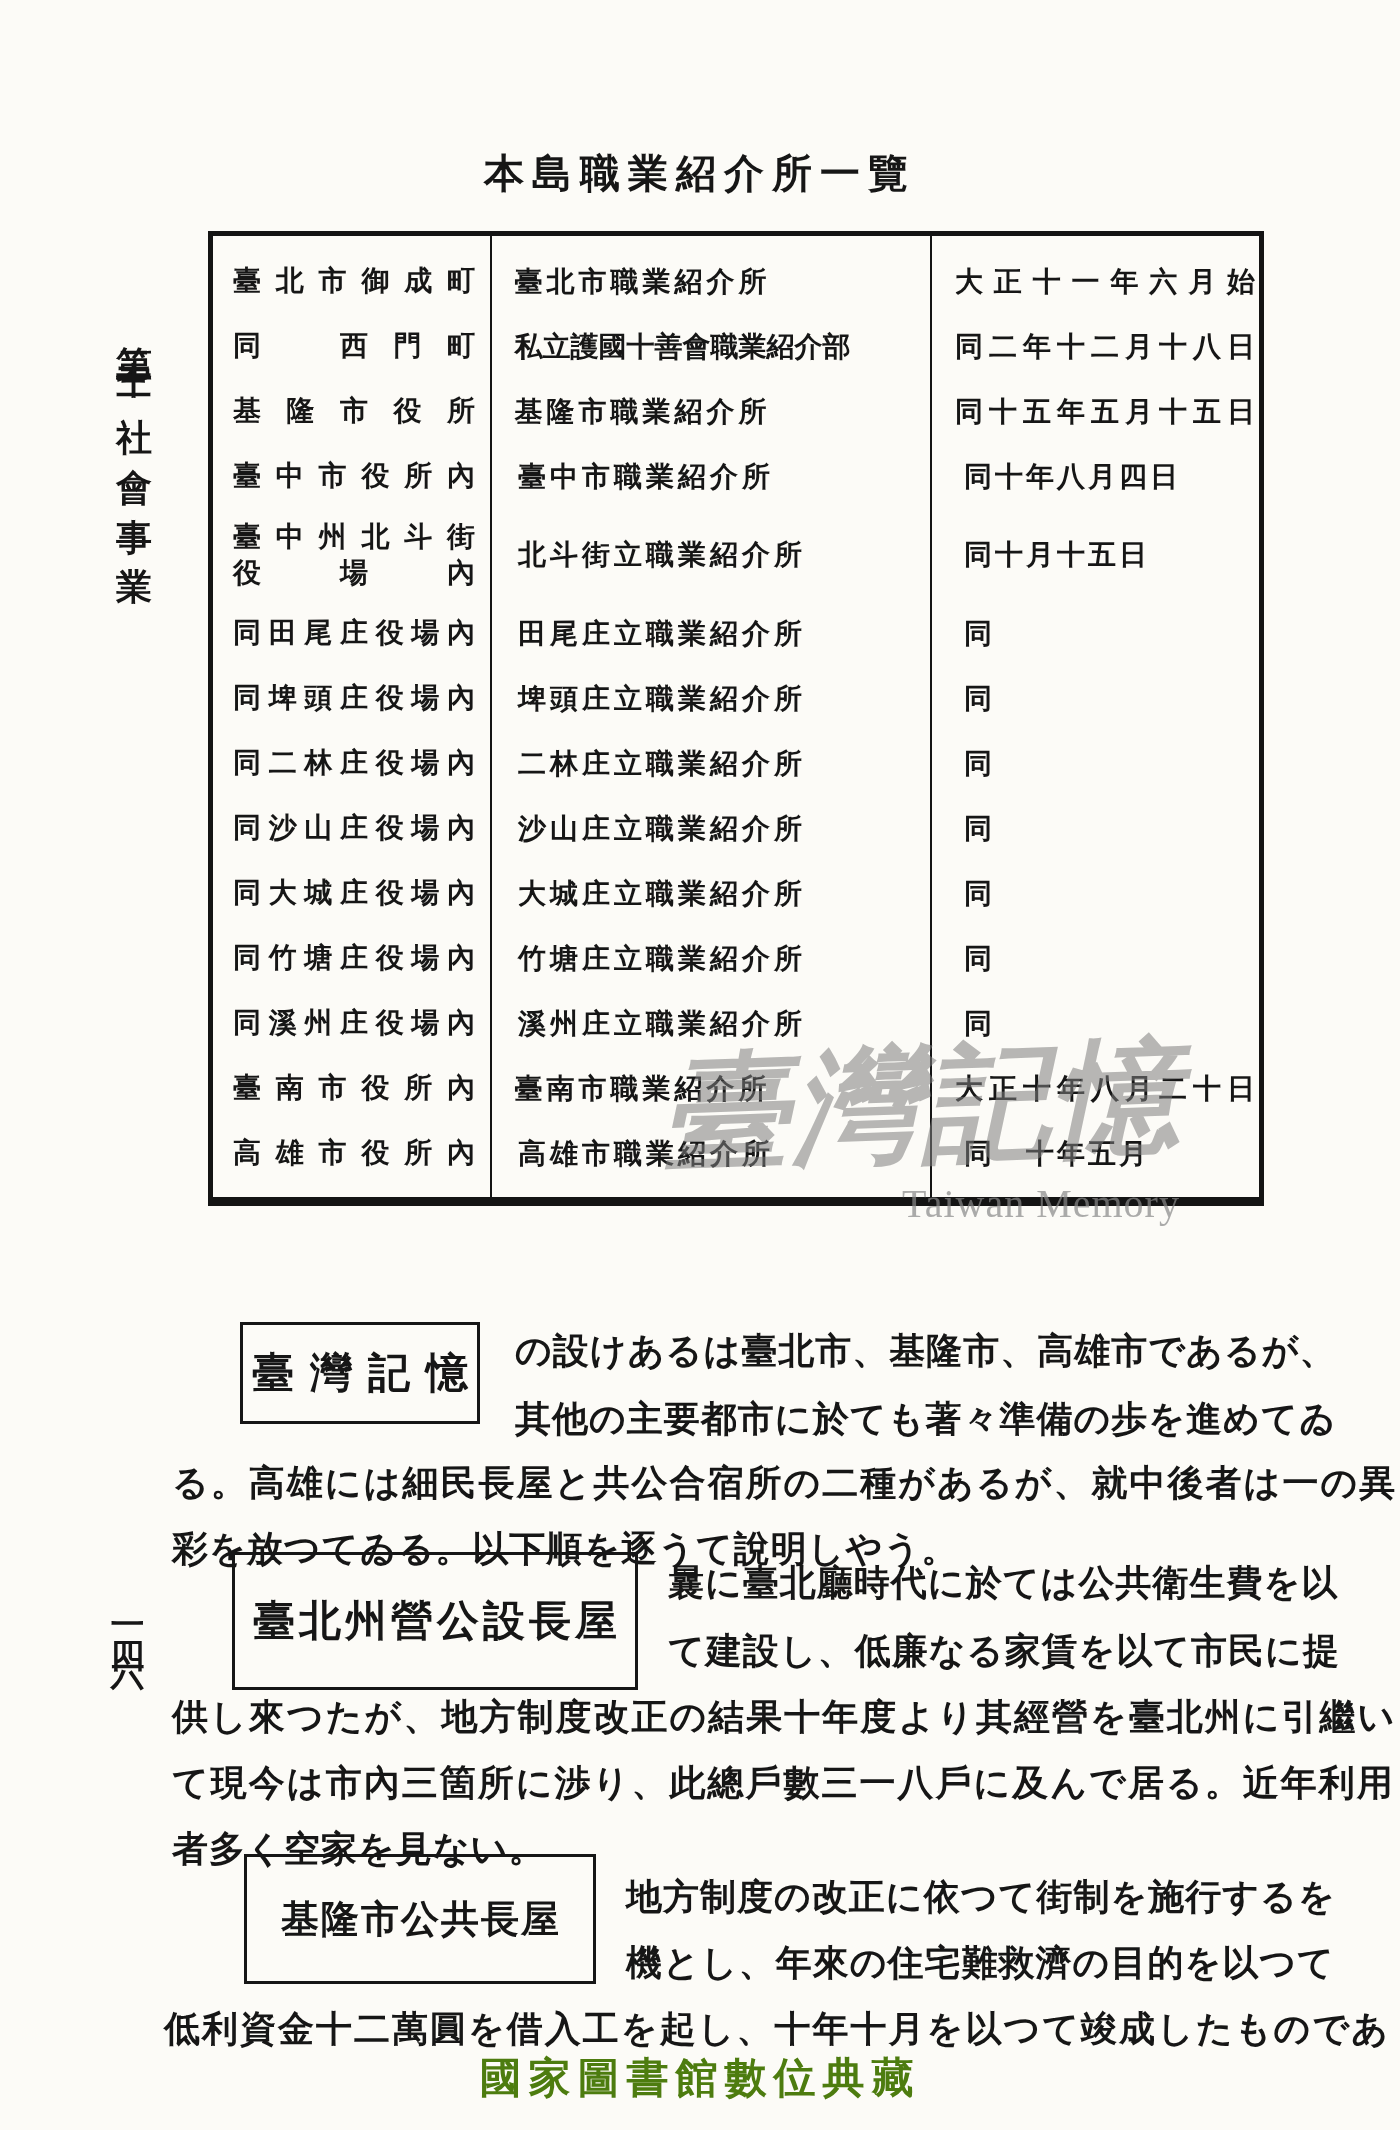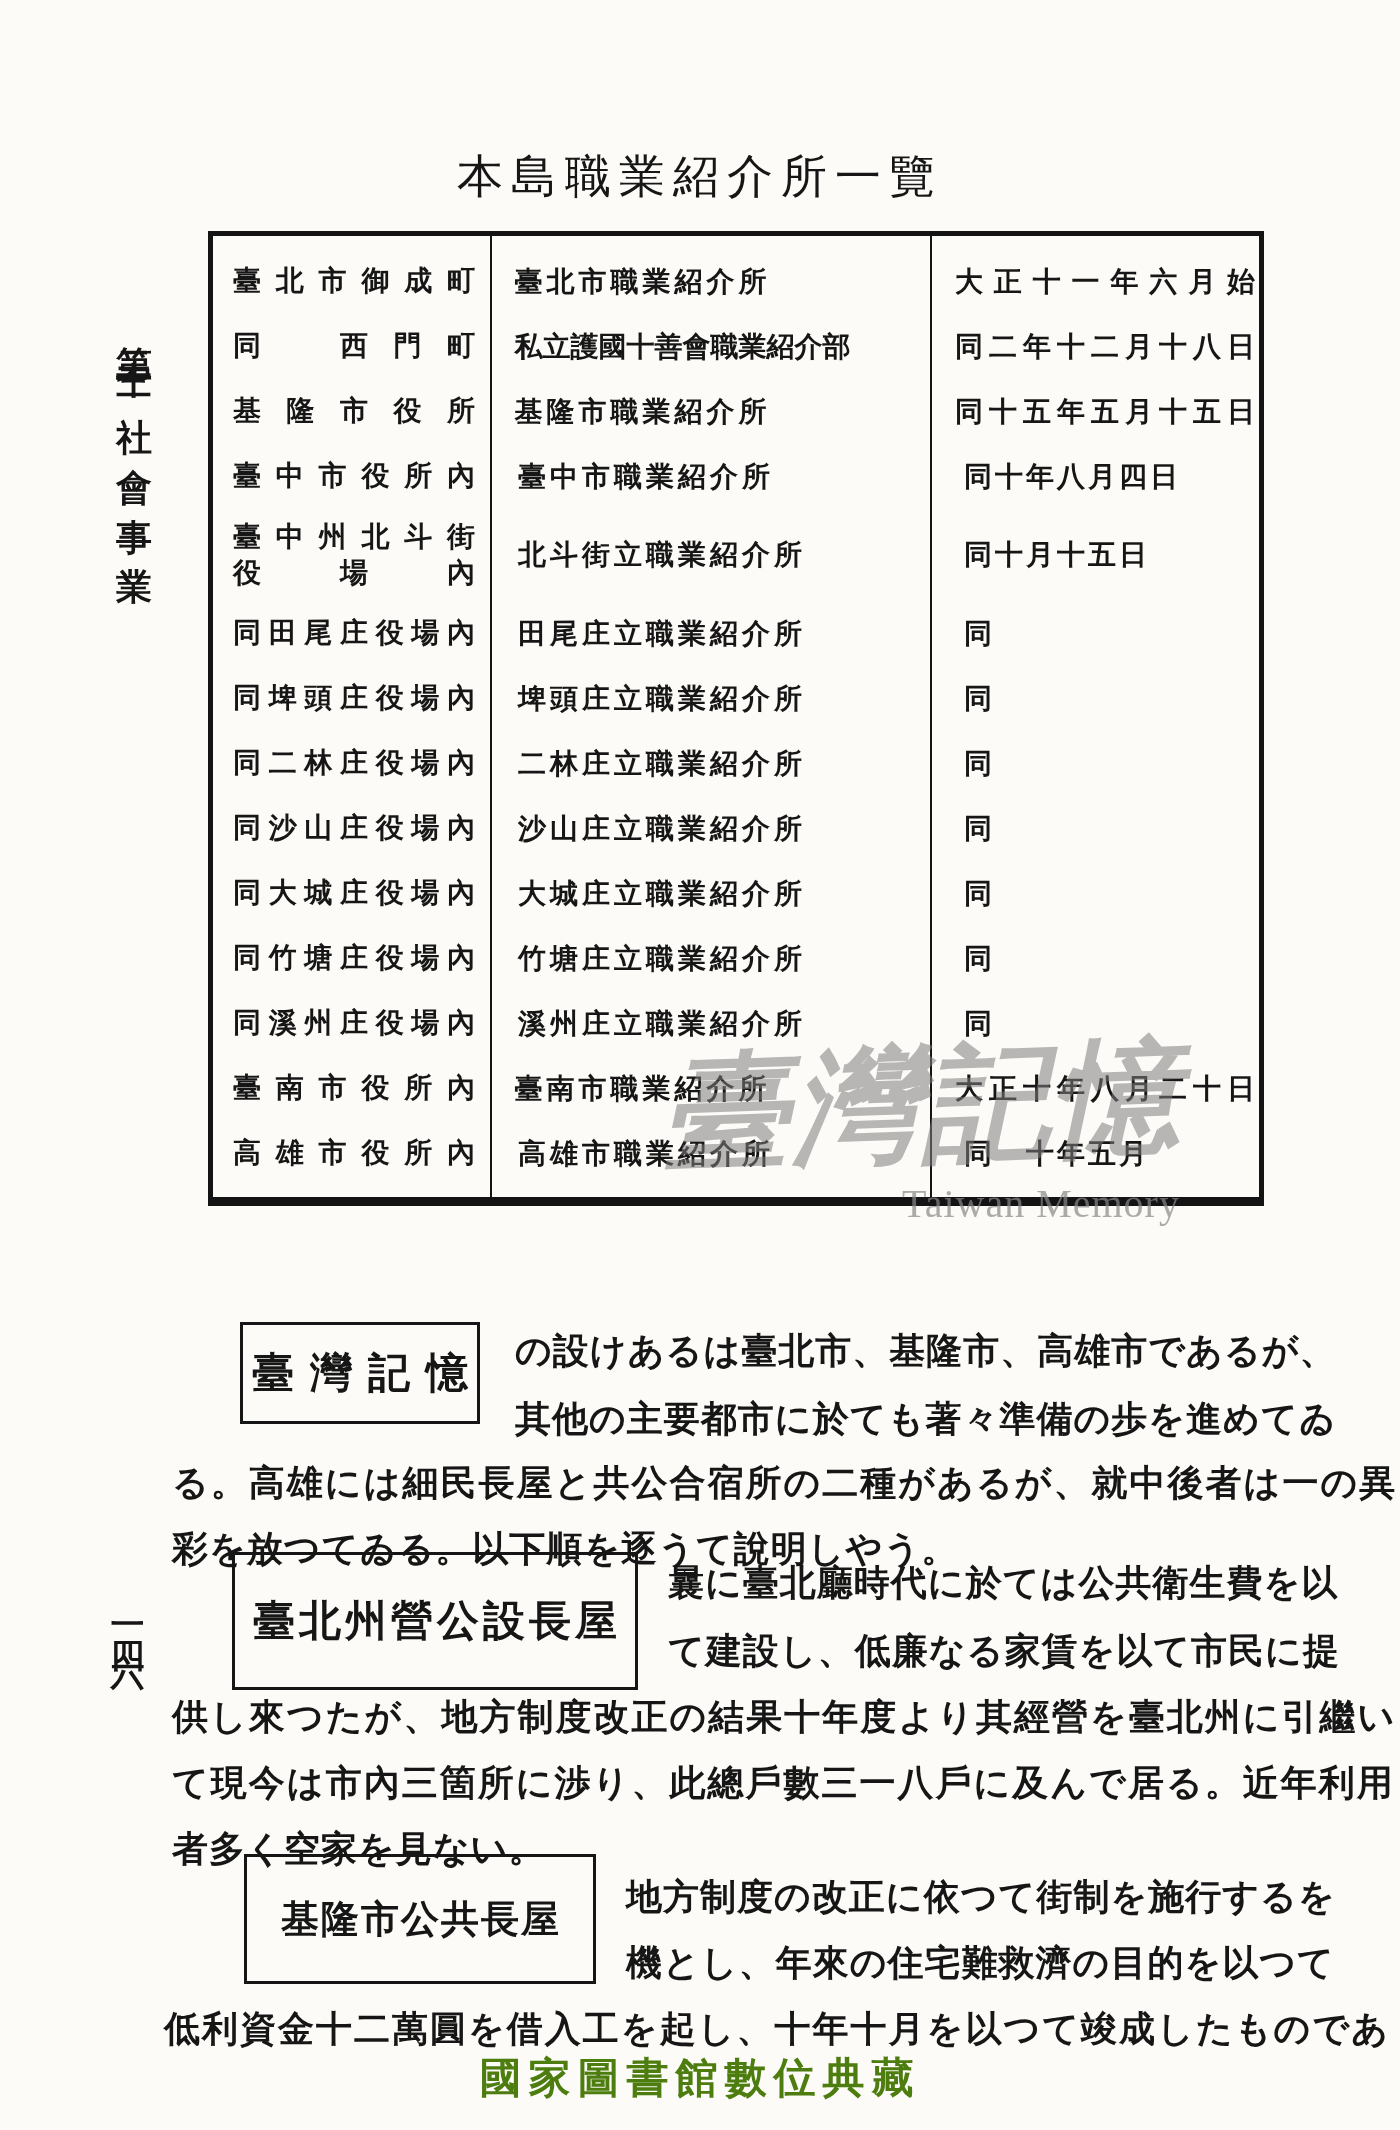--- a/index.html
+++ b/index.html
@@ -5,21 +5,21 @@
   html,body{margin:0;padding:0;}
   body{
     width:1400px;height:2130px;
     background:#fcfbf7;
     font-family:"Liberation Serif","DejaVu Serif",serif;
     color:#161616;
     position:relative;overflow:hidden;
   }
   .title{
     position:absolute;left:0;top:146px;width:1400px;
-    text-align:center;font-size:46px;font-weight:normal;letter-spacing:8px;
+    text-align:center;font-size:40px;font-weight:bold;letter-spacing:8px;
     white-space:nowrap;
   }
   .chapter{
     position:absolute;left:116px;top:318px;
     writing-mode:vertical-rl;text-orientation:upright;
     font-size:36px;font-weight:bold;letter-spacing:7px;line-height:1;
   }
   .pagenum{
     position:absolute;left:110px;top:1606px;
     writing-mode:vertical-rl;text-orientation:upright;

